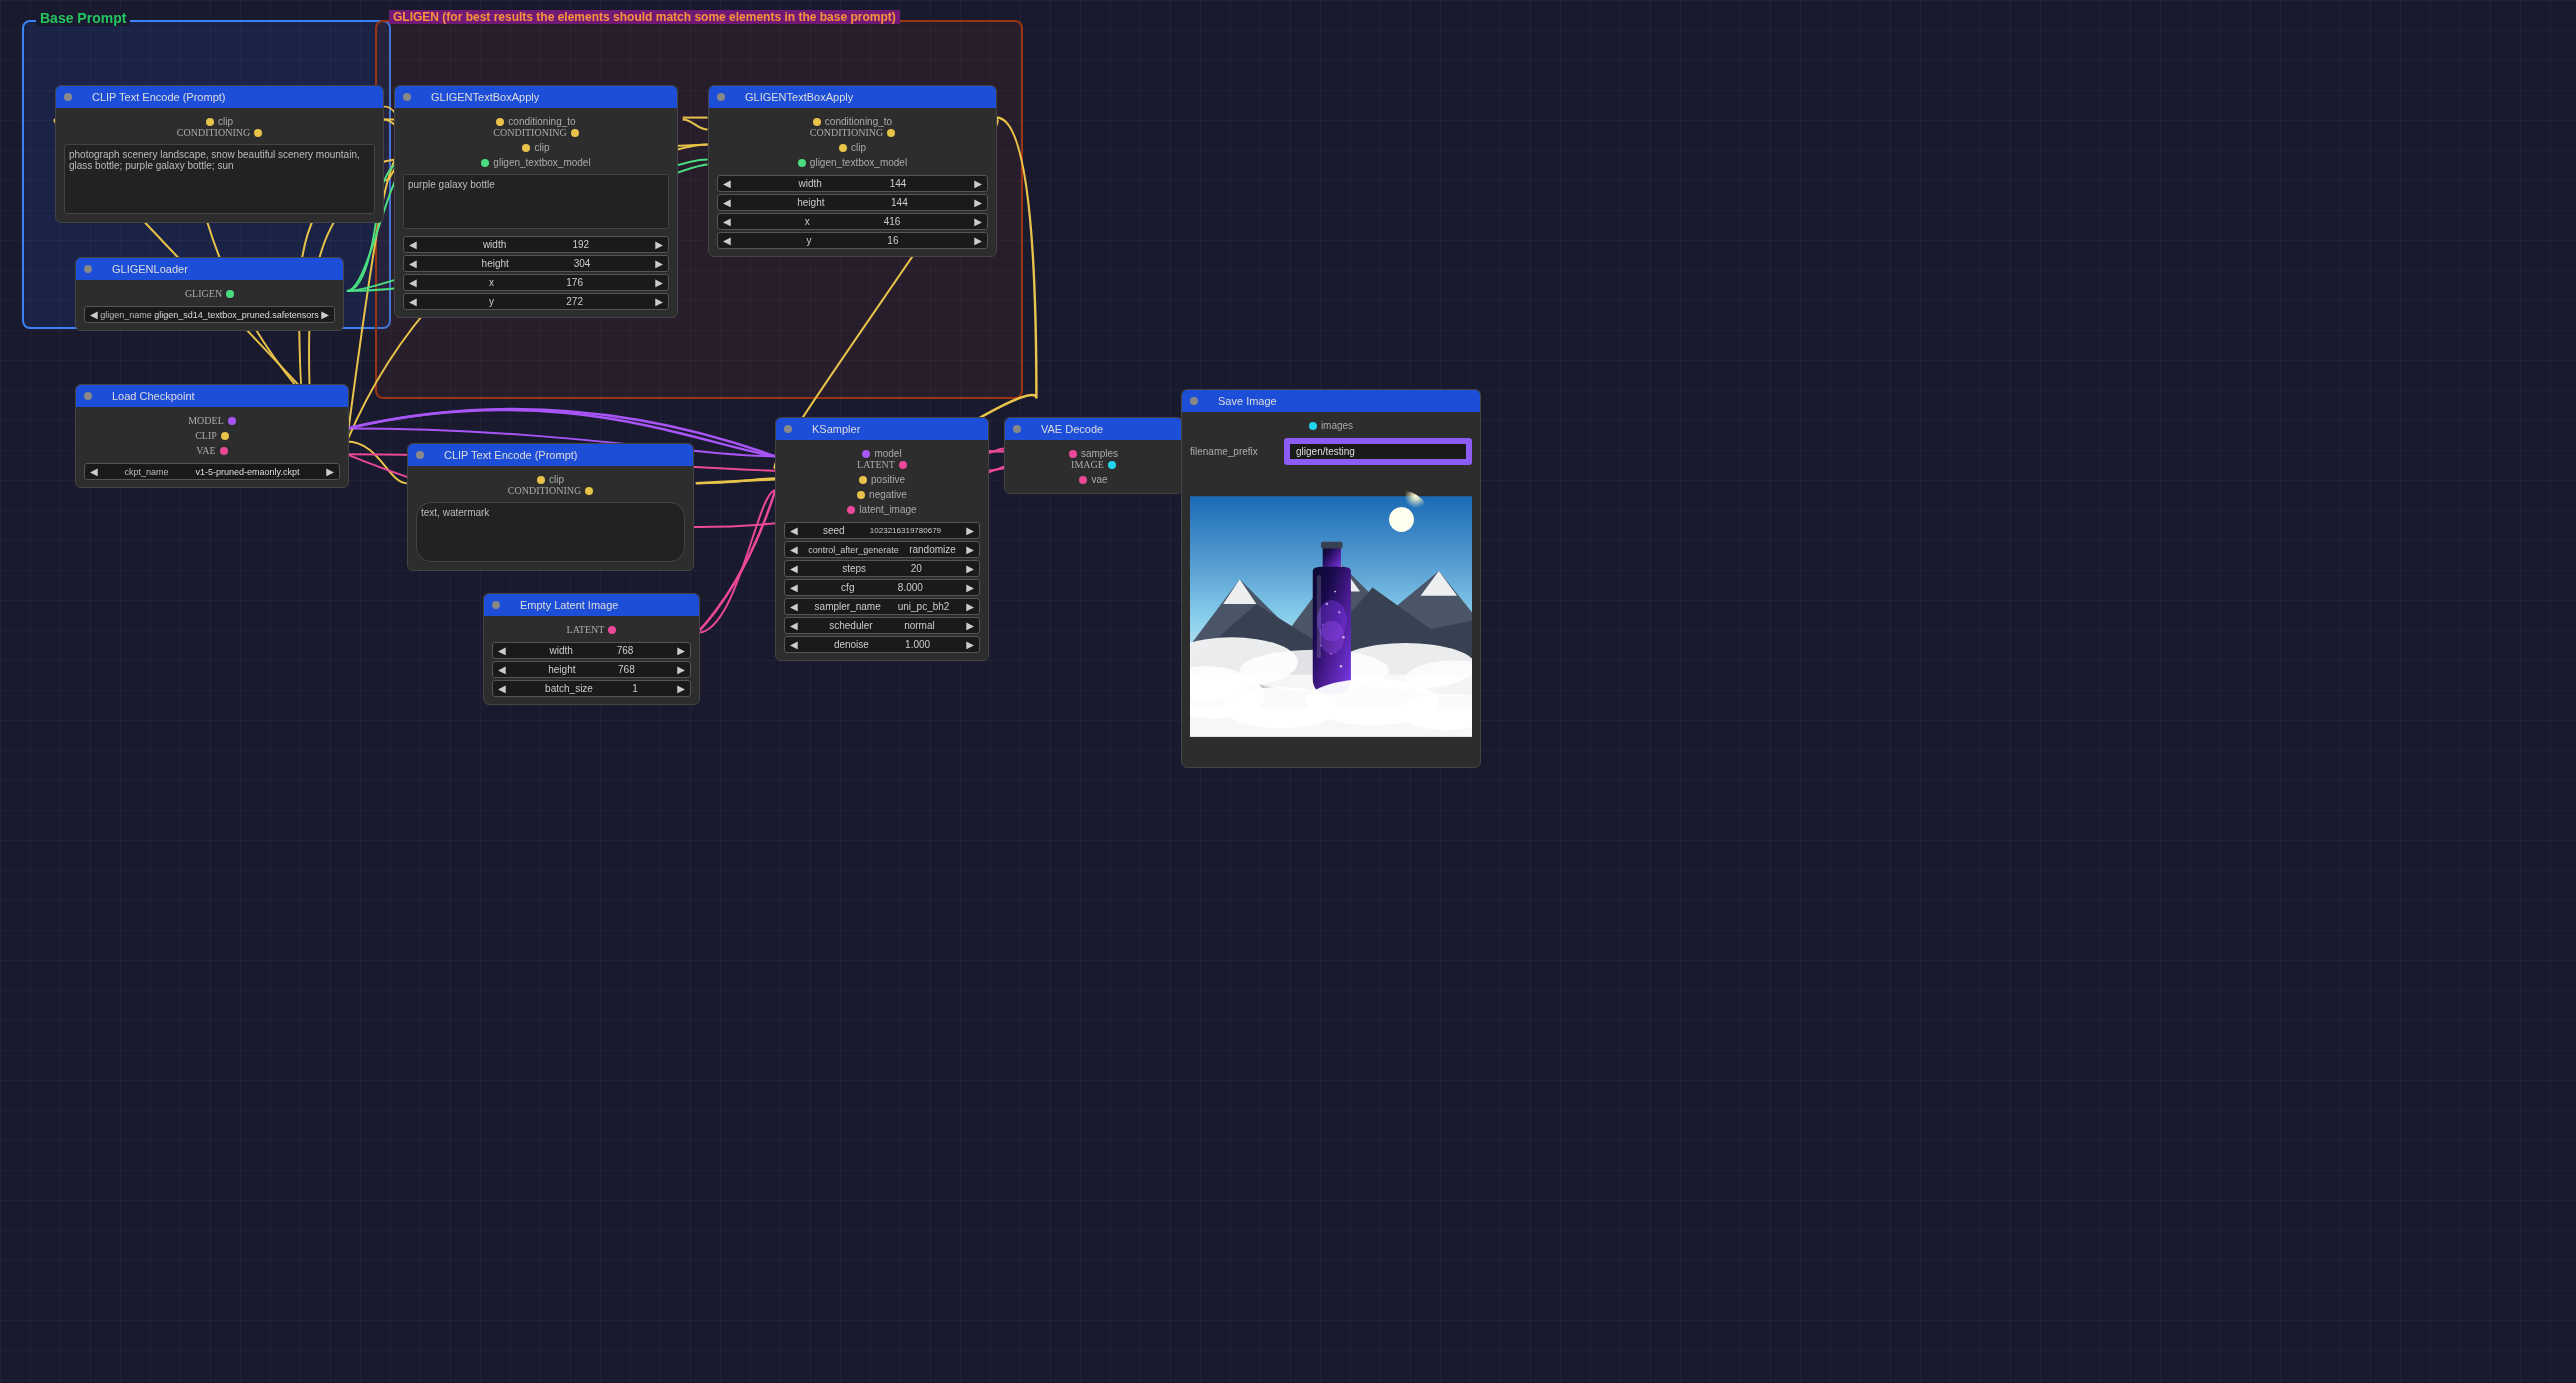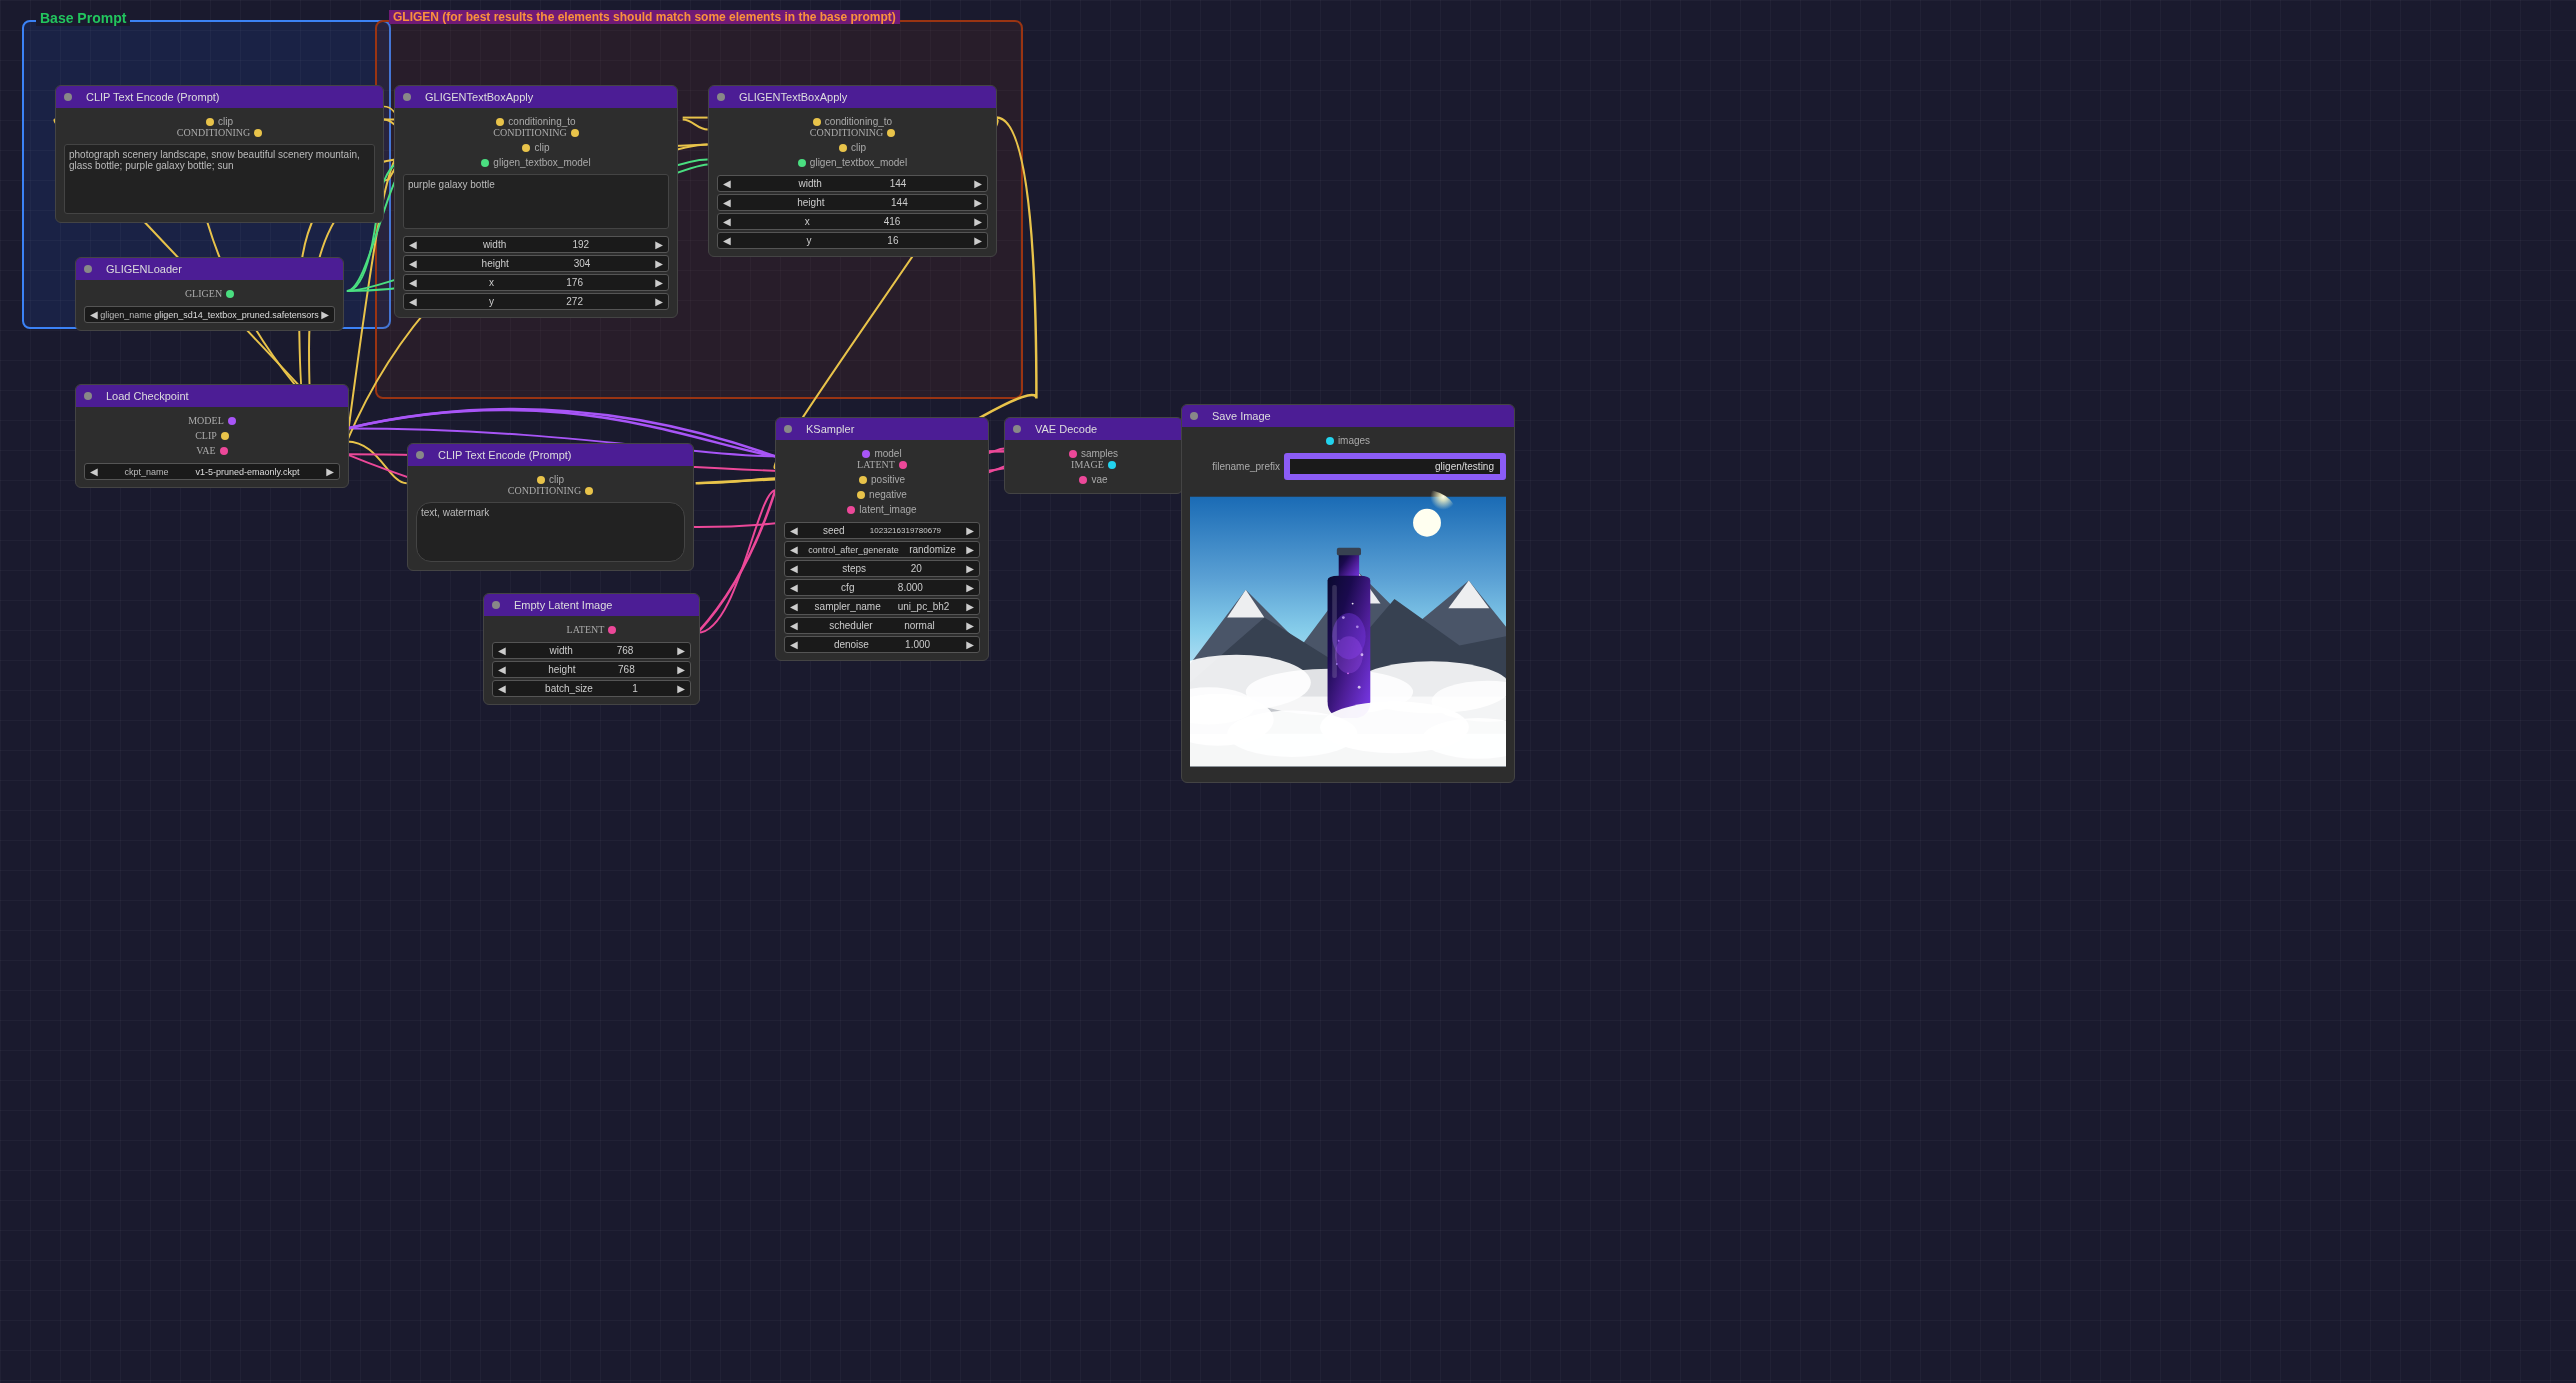--- a/index.html
+++ b/index.html
@@ -20,28 +20,28 @@
 
     .node {
       position: absolute;
       background: #2d2d2d;
       border-radius: 6px;
       border: 1px solid #444;
       min-width: 179px;
     }
 
     .node-header {
-      background: #4c1d95;
+      background: #1d4ed8;
       border-radius: 5px 5px 0 0;
       padding: 5px 8px;
       font-size: 11px;
       color: #ddd;
       display: flex;
       align-items: center;
-      gap: 14px;
+      gap: 20px;
     }
 
     .node-header .dot {
       width: 8px;
       height: 8px;
       border-radius: 50%;
       background: #888;
       flex-shrink: 0;
     }
 
@@ -616,21 +616,21 @@
     </div>
     <div class="port-row">
       <div class="port-left">
         <div class="port-dot pink"></div>
         <span class="port-label">vae</span>
       </div>
     </div>
   </div>
 </div>
 
-<div class="node" style="left:1181px; top:404px; width:334px;text-align:right;">
+<div class="node" style="left:1181px; top:389px; width:300px;">
   <div class="node-header">
     <div class="dot"></div>
     <span>Save Image</span>
   </div>
   <div class="node-body">
     <div class="port-row">
       <div class="port-left">
         <div class="port-dot cyan"></div>
         <span class="port-label">images</span>
       </div>

